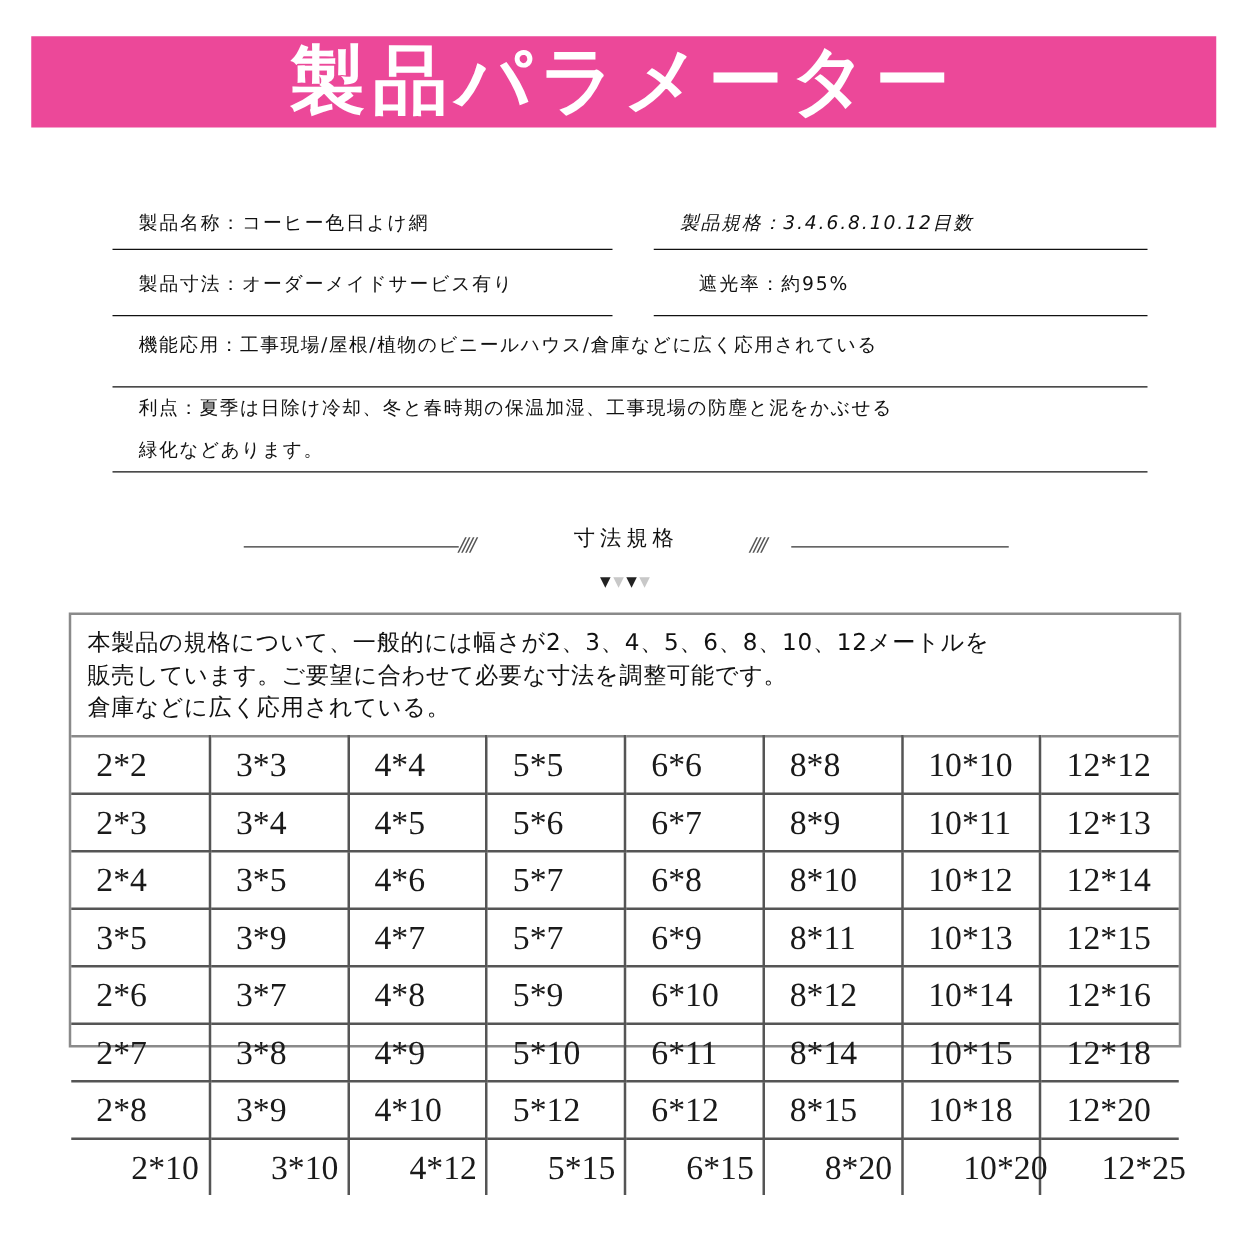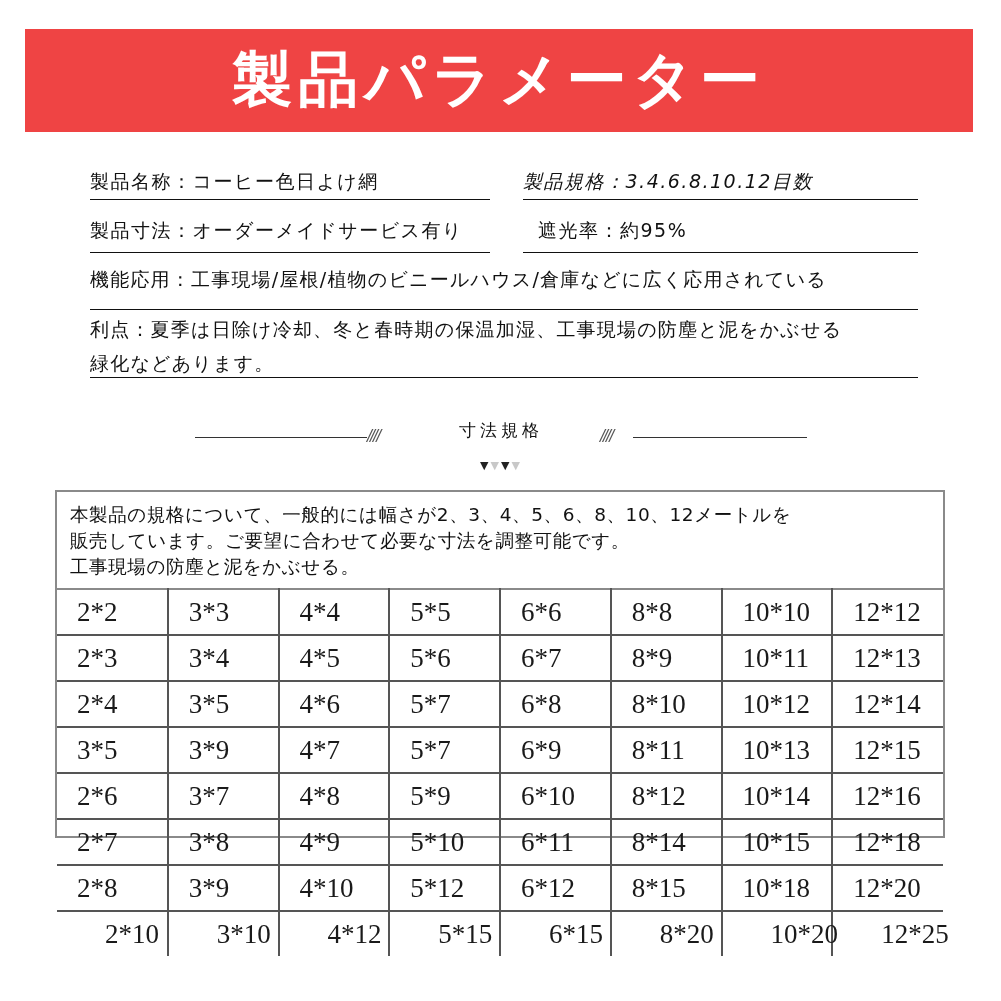--- a/index.html
+++ b/index.html
@@ -1,24 +1,24 @@
 <!DOCTYPE html>
 <html><head>
   <meta charset="utf-8">
   <style>
     html, body { margin: 0; padding: 0; background: #ffffff; }
     body { width: 1001px; height: 1001px; position: relative; overflow: hidden;
            font-family: "DejaVu Sans", sans-serif; color: #111; }
 
-    .banner { position: absolute; left: 25px; top: 29px; width: 948px; height: 103px;
-              background: #ef4444; display: flex; align-items: center; justify-content: center; }
+    .banner { position: absolute; left: 25px; top: 29px; width: 948px; height: 73px;
+              background: #ec4899; display: flex; align-items: center; justify-content: center; }
     .banner-title { color: #ffffff; font-size: 60px; font-weight: bold; letter-spacing: 6px;
                     font-family: "DejaVu Sans", sans-serif; }
 
-    .param { position: absolute; font-size: 19px; letter-spacing: 1.5px; white-space: nowrap; }
+    .param { position: absolute; font-size: 15px; letter-spacing: 1.5px; white-space: nowrap; margin-left: 21px; }
     .uline { position: absolute; height: 1px; background: #111; }
 
     .section { position: absolute; left: 195px; top: 415px; width: 612px; height: 60px; }
     .sec-line { position: absolute; top: 22px; height: 1px; background: #333; }
     .hatch { position: absolute; top: 12px; font-size: 15px; color: #555; letter-spacing: -2px; font-style: italic; }
     .sec-title { position: absolute; left: 0; right: 0; top: 4px; text-align: center; font-size: 17px; letter-spacing: 4px; }
     .tri-row { position: absolute; left: 0; right: 0; top: 44px; text-align: center; font-size: 11px; letter-spacing: 2px; }
     .tri-dark { color: #222; }
     .tri-light { color: #c8c8c8; }
 
@@ -66,21 +66,21 @@
   <div class="sec-line" style="left:438px; width:174px;"></div>
   <div class="tri-row">
     <span class="tri-dark">▼</span><span class="tri-light">▼</span><span class="tri-dark">▼</span><span class="tri-light">▼</span>
   </div>
 </div>
 
 <div class="tbl-box">
   <div class="intro">
     <div>本製品の規格について、一般的には幅さが2、3、4、5、6、8、10、12メートルを</div>
     <div>販売しています。ご要望に合わせて必要な寸法を調整可能です。</div>
-    <div>工事現場の防塵と泥をかぶせる。</div>
+    <div>倉庫などに広く応用されている。</div>
   </div>
   <table class="grid">
     <tbody>
       <tr>
         <td>2*2</td>
         <td>3*3</td>
         <td>4*4</td>
         <td>5*5</td>
         <td>6*6</td>
         <td>8*8</td>

